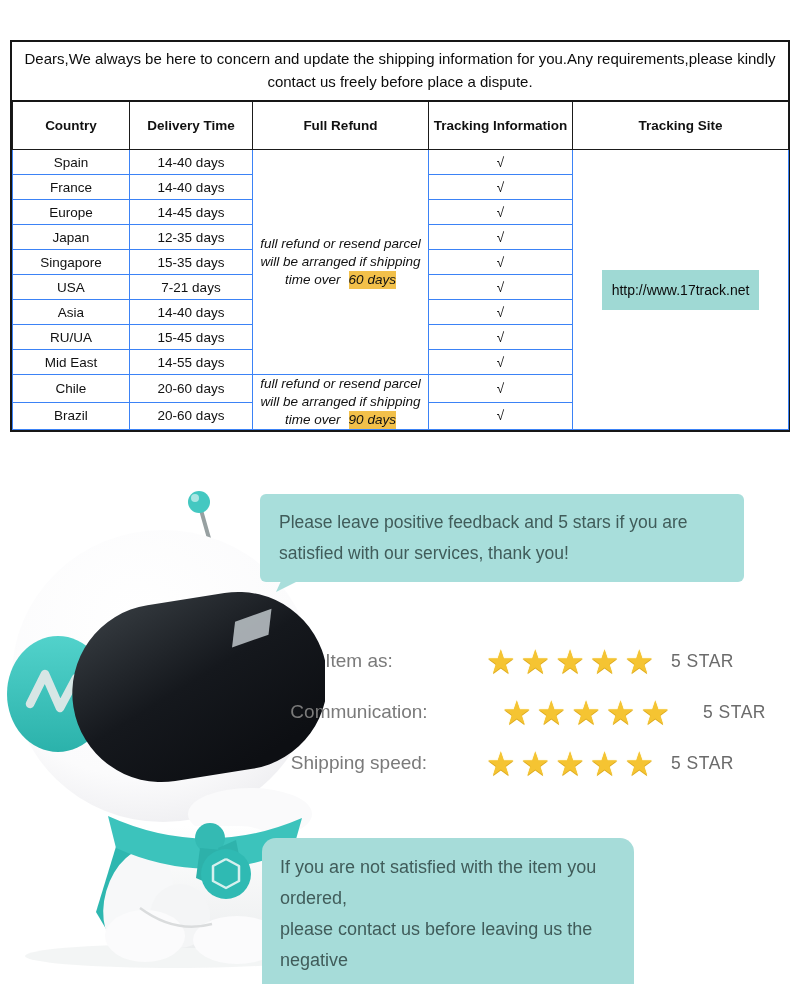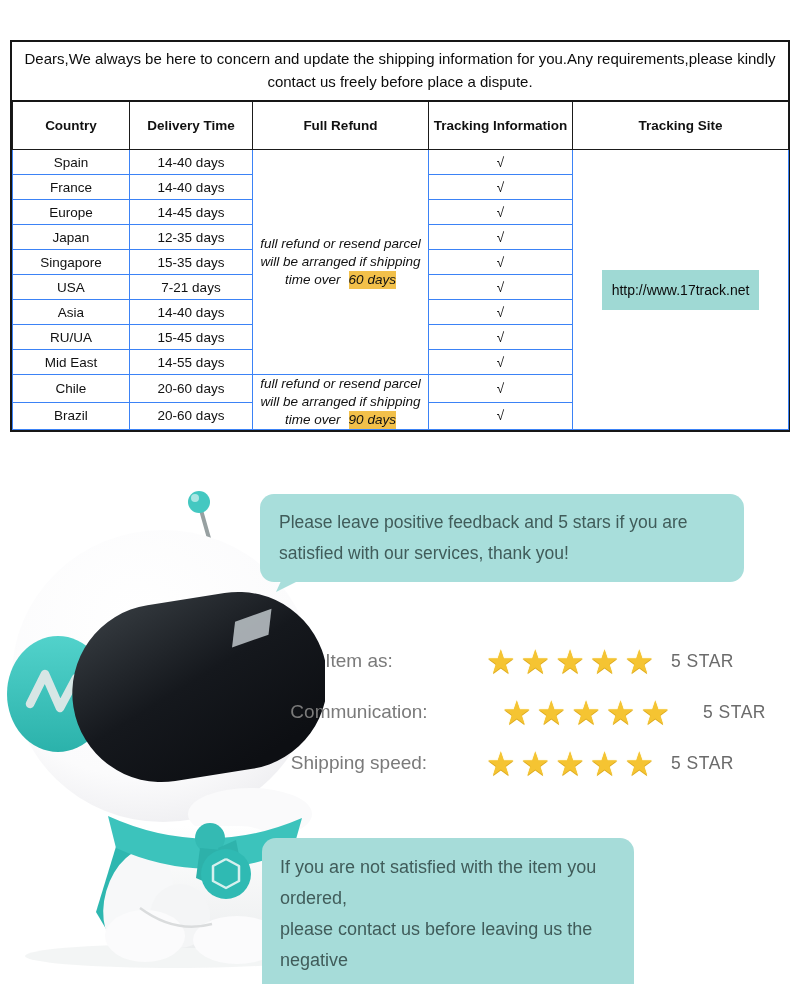--- a/index.html
+++ b/index.html
@@ -51,21 +51,21 @@
     padding:0 0;margin-left:8px;
   }
   .check{font-size:15px;}
   .pill-link{
     display:inline-block;background:var(--teal-pill,#9fd9d4);
     padding:12px 10px;font-size:14px;color:#0c0c0c;
   }
   
   .bubble{
     position:absolute;left:260px;top:494px;width:484px;
-    background:var(--teal-bubble,#a8dedb);border-radius:14px;
+    background:var(--teal-bubble,#a8dedb);border-radius:6px;
     padding:13px 19px;font-size:17.5px;line-height:31px;
     color:var(--bubble-text,#405c5a);white-space:pre-line;
   }
   .bubble-tail{position:absolute;left:16px;top:100%;margin-top:-1px;}
   
   .rating-row{
     position:absolute;left:240px;height:46px;display:flex;align-items:center;
   }
   .rating-row.r0{top:638px;}
   .rating-row.r1{top:689px;gap:16px;}

